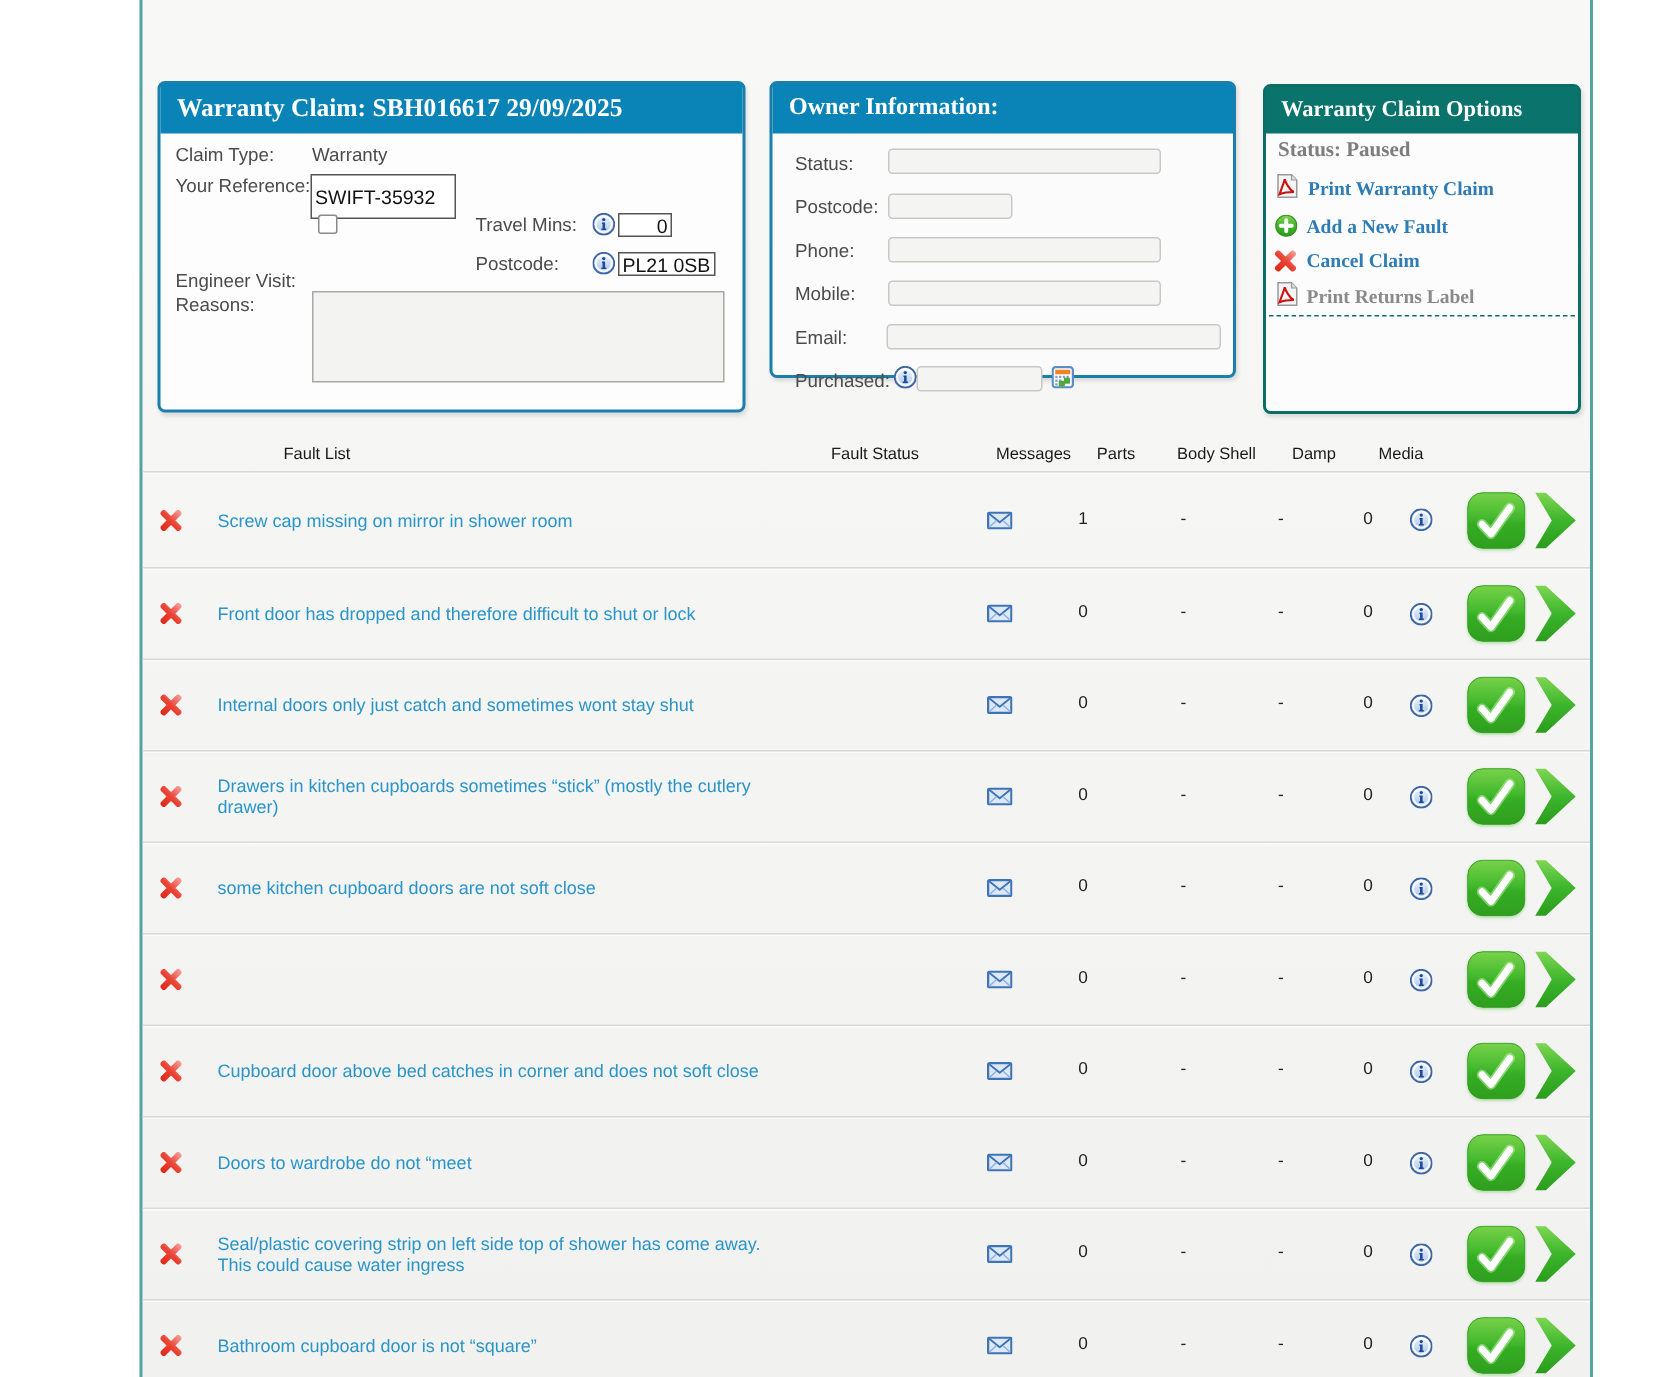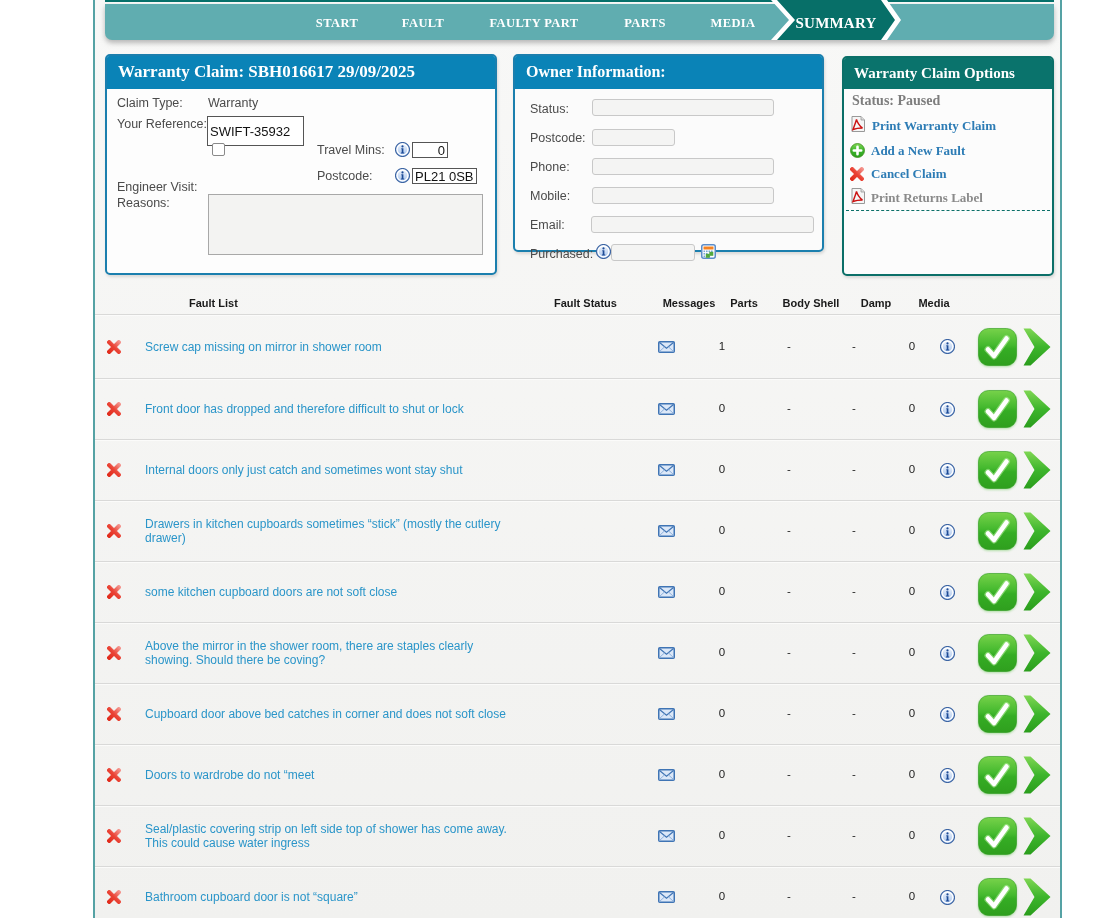--- a/index.html
+++ b/index.html
@@ -30,21 +30,21 @@
   font-family:"Liberation Sans", sans-serif; padding:0 2px; }
 .ginp { position:absolute; background:#f4f4f3; border:1px solid #c8c8c8; border-radius:3px; }
 .cb { position:absolute; width:13px; height:13px; background:#fff; border:1px solid #8a8a8a; border-radius:2px; }
 textarea.rsn { position:absolute; background:#f3f3f2; border:1px solid #a8a8a8; resize:none; }
 .ico { position:absolute; }
 
 .p3link { position:absolute; font-family:"Liberation Serif", serif; font-weight:bold; font-size:13px; color:#2d7cb5; white-space:nowrap; }
 .p3gray { color:#8a8a8a; }
 #p3dash { position:absolute; left:2px; width:204px; border-top:1px dashed #0b6f68; }
 
-.th { position:absolute; font-size:11px; font-weight:bold; color:#1a1a1a; white-space:nowrap;padding-left:44px; }
+.th { position:absolute; font-size:11px; font-weight:normal; color:#1a1a1a; white-space:nowrap;padding-left:44px; }
 .thc { transform:translateX(-50%); }
 #rows { position:absolute; left:0; top:314px; width:965px; }
 .row { position:relative; width:100%; border-top:1px solid #d9d9d8; box-shadow:inset 0 1px 0 #fbfbfa; }
 .rtext { position:absolute; left:50px; top:50%; transform:translateY(-50%); font-size:12px; color:#2a95c9; line-height:14px; }
 .rx { position:absolute; left:12px; top:50%; margin-top:-7px; }
 .renv { position:absolute; left:563px; top:50%; margin-top:-6px; }
 .rnum { position:absolute; transform:translateX(-50%); top:50%; margin-top:-7px; font-size:11.5px; color:#222; }
 .rinfo { position:absolute; left:845px; top:50%; margin-top:-7.5px; }
 .rbtn { position:absolute; left:883px; top:50%; margin-top:-19px; filter:drop-shadow(0 1.5px 1px rgba(80,190,60,0.45)); }
 .rarw { position:absolute; left:928px; top:50%; margin-top:-19px; }
@@ -121,34 +121,20 @@
           <rect x="7.5" y="11.5" width="1.6" height="1.6"></rect>
   </g>
   <rect x="8.3" y="7.8" width="4" height="4" fill="#52a83e"></rect>
   <rect x="4.8" y="9.8" width="4" height="4" fill="#52a83e"></rect>
 </symbol>
 </defs>
 </svg>
 
 <div id="frame">
 
-  <div id="navwrap">
-    <div id="navline"></div>
-    <div id="navbar"></div>
-    <span class="navitem" style="left:232px">START</span>
-    <span class="navitem" style="left:318px">FAULT</span>
-    <span class="navitem" style="left:429px">FAULTY PART</span>
-    <span class="navitem" style="left:540px">PARTS</span>
-    <span class="navitem" style="left:628px">MEDIA</span>
-    <svg id="sumtab" viewBox="0 0 150 40">
-      <polygon points="11,0 127,0 141,20 127,40 11,40 29,20" fill="#ffffff"></polygon>
-      <polygon points="17,0 121,0 135,20 121,40 17,40 35,20" fill="#076f68"></polygon>
-      <text x="76" y="27.5" text-anchor="middle" font-family="Liberation Serif, serif" font-weight="bold" font-size="15" letter-spacing="0.2" fill="#ffffff">SUMMARY</text>
-    </svg>
-  </div>
 
   <div class="panel" id="p1">
     <div class="phead">Warranty Claim: SBH016617 29/09/2025</div>
     <span class="lbl" style="left:10px; top:40px;">Claim Type:</span>
     <span class="val" style="left:101px; top:40px;">Warranty</span>
     <span class="lbl" style="left:10px; top:61px;">Your Reference:</span>
     <input class="inp" style="left: 100px; top: 60px; width: 97px; height: 30px;" value="SWIFT-35932">
     <span class="lbl" style="left:10px; top:87px;margin-top:37px;">Engineer Visit:</span>
     <div class="cb" style="left:105px; top:87px;"></div>
     <span class="lbl" style="left:210px; top:87px;">Travel Mins:</span>
@@ -325,21 +311,20 @@
           <use href="#chk"></use>
         </svg>
         <svg class="rarw" width="28" height="38">
           <use href="#arw"></use>
         </svg>
       </div>
     <div class="row" style="height:61px">
         <svg class="rx" width="14" height="14">
           <use href="#redx"></use>
         </svg>
-        <div class="rtext">Above the mirror in the shower room, there are staples clearly<br>showing. Should there be coving?</div>
         <svg class="renv" width="17" height="12">
           <use href="#env"></use>
         </svg>
         <span class="rnum" style="left:627px">0</span>
         <span class="rnum" style="left:694px">-</span>
         <span class="rnum" style="left:759px">-</span>
         <span class="rnum" style="left:817px">0</span>
         <svg class="rinfo" width="15" height="15">
           <use href="#info"></use>
         </svg>

